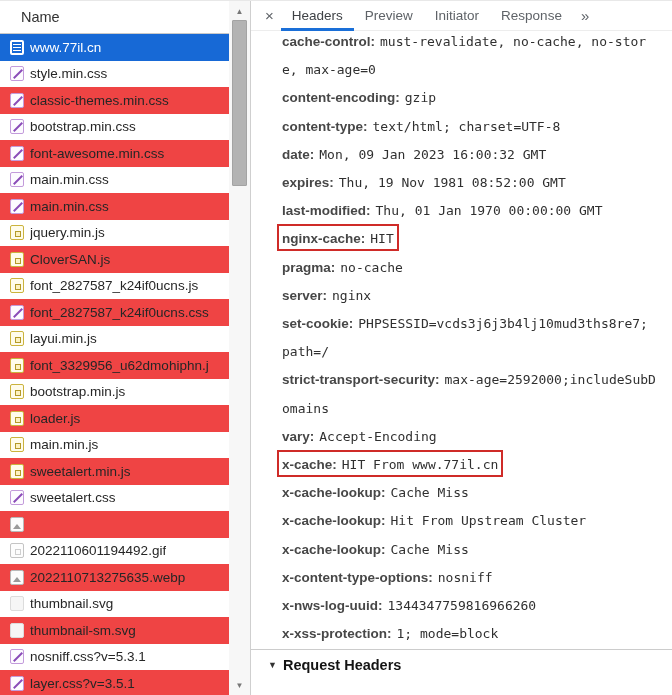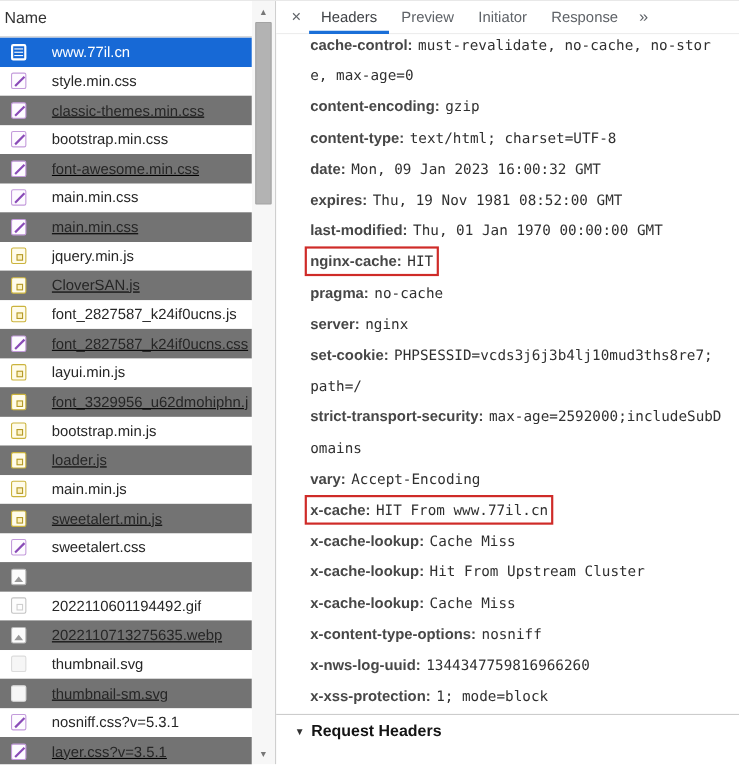--- a/index.html
+++ b/index.html
@@ -6,29 +6,29 @@
   html,body { background:#fff; }
   body { font-family:"Liberation Sans", sans-serif; }
   .app {
     position:relative; width:672px; height:695px; overflow:hidden;
     background:#fff; border-top:1px solid #e8e8e8; display:flex;
   }
 
   
   .sidebar { position:relative; width:251px; height:100%; border-right:1px solid #cfcfcf; background:#fff; flex:none; }
   .sidebar-header {
-    height:33px; line-height:32px; padding-left:4px; font-size:14.5px; color:#333;
+    height:33px; line-height:32px; padding-left:21px; font-size:14.5px; color:#333;
     border-bottom:1px solid #c9c9c9; width:229px;
   }
   .sidebar-list { width:229px; overflow:hidden; }
   .row {
-    display:flex; align-items:center; height:26.5px; padding-left:10px; gap:23px;
+    display:flex; align-items:center; height:26.5px; padding-left:10px; gap:6px;
     background:#fff; cursor:default; overflow:hidden;
   }
-  .row.alt { background:#737373;text-decoration:underline; }
+  .row.alt { background:#ef4444; }
   .row.selected { background:#1769d6; }
   .row .lbl { font-size:13.5px; color:#262626; white-space:nowrap; overflow:hidden; }
   .row.selected .lbl { color:#fff; }
 
   
   .icon { position:relative; width:14px; height:15px; flex:none; border-radius:2px; }
   .icon.doc { border:2px solid #fff; border-radius:2px; }
   .icon.doc::before {
     content:''; position:absolute; left:1px; right:1px; top:2px; height:1.5px;
     background:#fff; box-shadow:0 3px 0 #fff, 0 6px 0 #fff;

